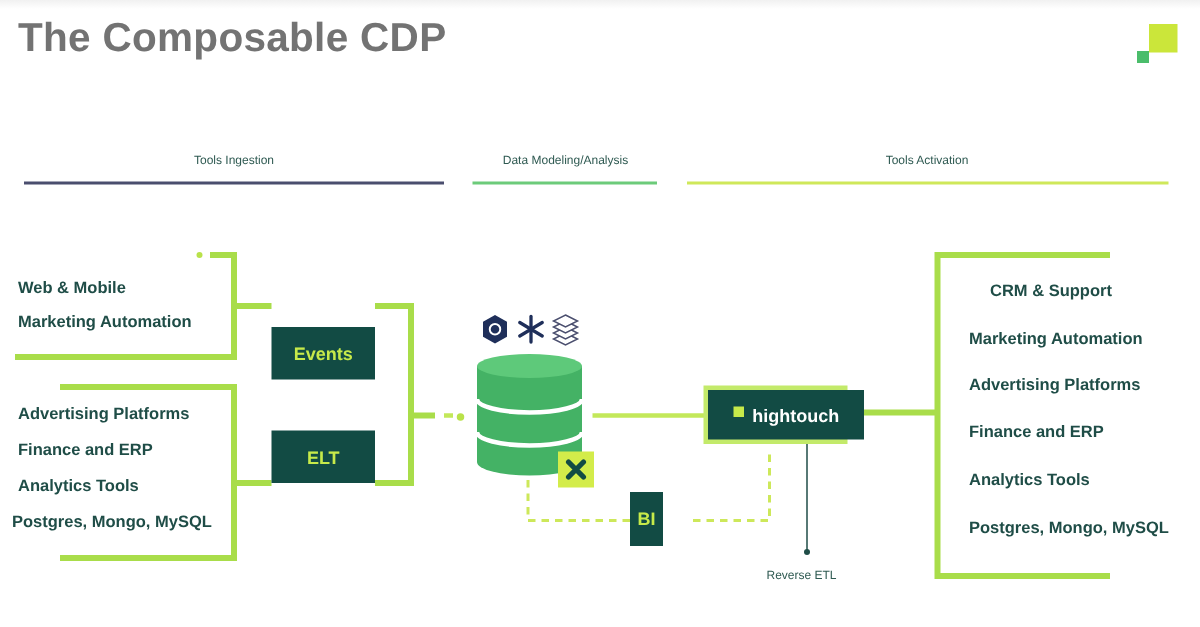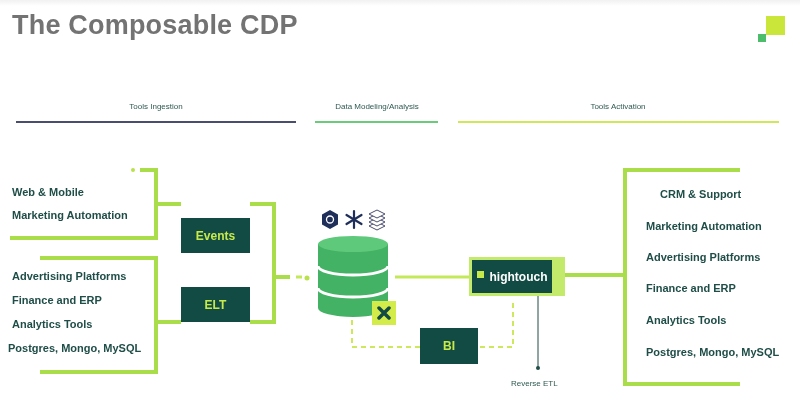--- a/index.html
+++ b/index.html
@@ -104,24 +104,24 @@
   <path d="M2 30 A35 9 0 0 0 72 30" stroke="#ffffff" stroke-width="3" fill="none"></path>
   <path d="M2 52 A35 9 0 0 0 72 52" stroke="#ffffff" stroke-width="3" fill="none"></path>
 </svg>
 
 <div class="abs" style="left:372px;top:301px;width:24px;height:24px;background:#d3ec4a;display:flex;align-items:center;justify-content:center;">
   <svg width="14" height="14">
       <path d="M2 2 L12 12 M12 2 L2 12" stroke="#124b44" stroke-width="3.5" stroke-linecap="round"></path>
     </svg>
 </div>
 
-<div class="box" style="left:420px;top:328px;width:58px;height:36px;">BI</div>
+<div class="box" style="left:420px;top:328px;width:22px;height:36px;">BI</div>
 
 <div class="abs" style="left:469px;top:257px;width:96px;height:39px;background:#c3ea6a;"></div>
-<div class="box" style="left:472px;top:260px;width:80px;height:33px;color:#ffffff;font-size:12px;">
+<div class="box" style="left:472px;top:260px;width:104px;height:33px;color:#ffffff;font-size:12px;">
   <span style="display:inline-block;width:7px;height:7px;background:#c7ea4a;margin-right:6px;position:relative;top:-2px;"></span>
   <span>hightouch</span>
 </div>
 <div class="small-label" style="left:511px;top:379px;">Reverse ETL</div>
 
 <div class="item" style="left:660px;top:188px;">CRM &amp; Support</div>
 <div class="item" style="left:646px;top:220px;">Marketing Automation</div>
 <div class="item" style="left:646px;top:251px;">Advertising Platforms</div>
 <div class="item" style="left:646px;top:282px;">Finance and ERP</div>
 <div class="item" style="left:646px;top:314px;">Analytics Tools</div>

